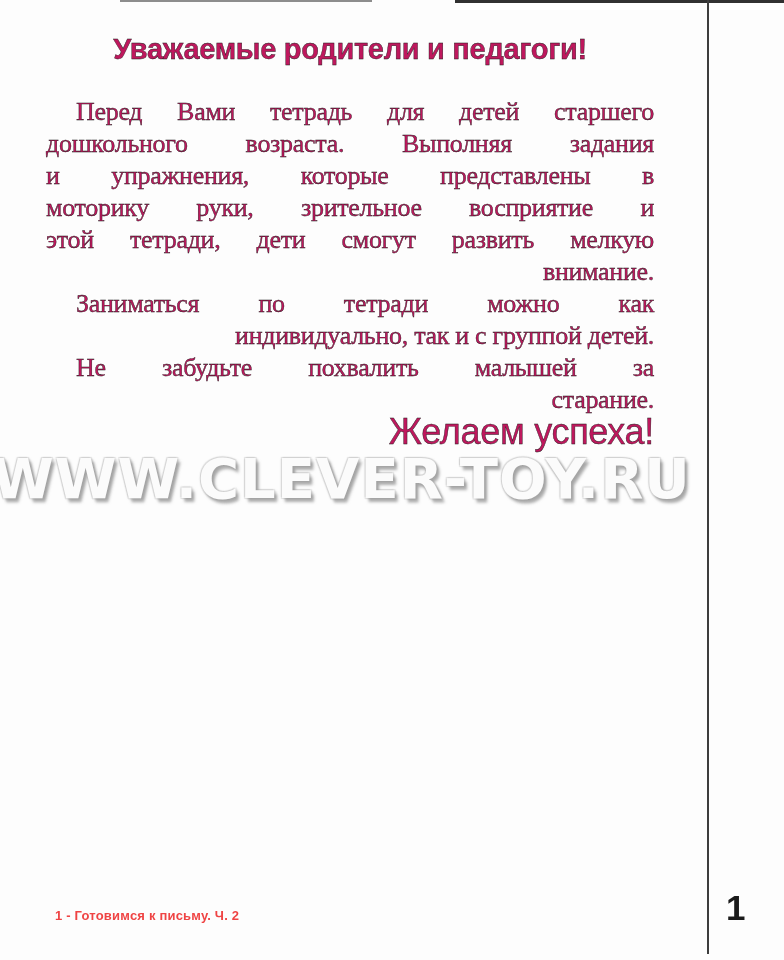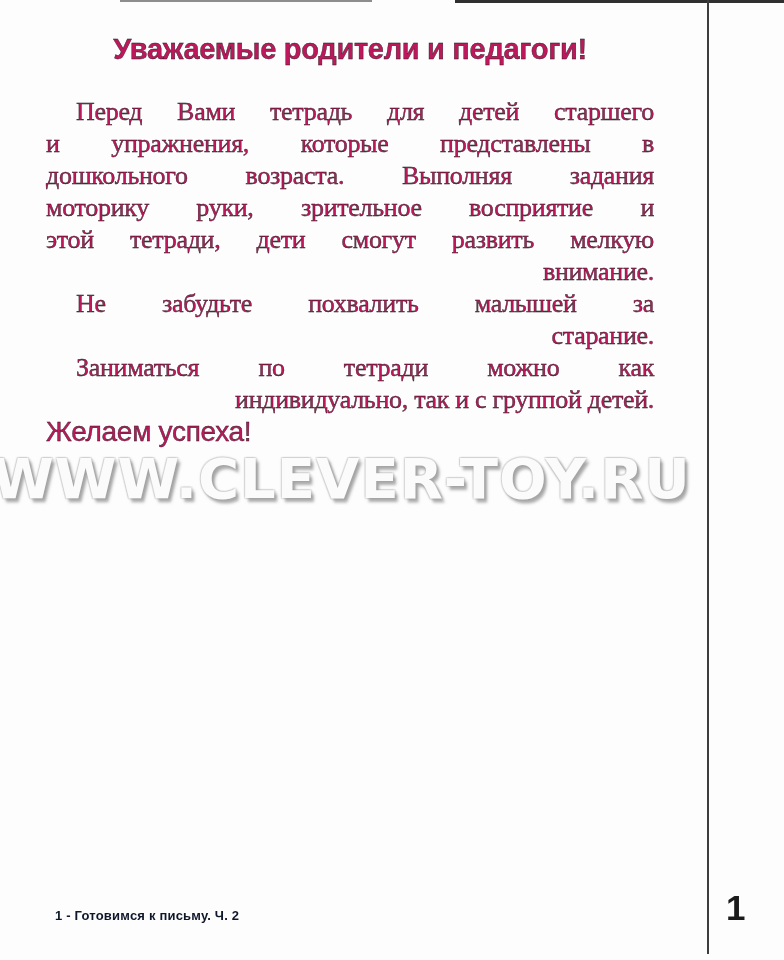--- a/index.html
+++ b/index.html
@@ -78,33 +78,33 @@
     text-align: right;
   }
   .line.just {
     text-align: justify;
     text-align-last: justify;
   }
   .line.first {
     padding-left: 30px;
   }
   .closing {
-    font-size: 28px;
+    font-size: 36px;
     line-height: 32px;
-    text-align: left;
+    text-align: right;
     letter-spacing: -0.3px;
   }
   .footer-left {
     position: absolute;
     left: 55px; top: 908px;
     z-index: 2;
     font-size: 13px;
     font-weight: bold;
     letter-spacing: 0.2px;
-    color: #0f172a;
+    color: #ef4444;
   }
   .page-number {
     position: absolute;
     left: 726px; top: 888px;
     z-index: 2;
     font-size: 35px;
     font-weight: bold;
     color: #1b1b1b;
   }
 </style>
@@ -118,33 +118,33 @@
   <div class="v-rule"></div>
 
   <div class="watermark">WWW.CLEVER-TOY.RU</div>
 
   <div class="content">
     <h1 class="title">Уважаемые родители и педагоги!</h1>
 
     <div id="paragraphs">
         <div class="para">
           <div class="line just first">Перед Вами тетрадь для детей старшего</div>
+          <div class="line just">дошкольного возраста. Выполняя задания</div>
           <div class="line just">и упражнения, которые представлены в</div>
-          <div class="line just">дошкольного возраста. Выполняя задания</div>
           <div class="line just">моторику руки, зрительное восприятие и</div>
           <div class="line just">этой тетради, дети смогут развить мелкую</div>
           <div class="line">внимание.</div>
         </div>
         <div class="para">
+          <div class="line just first">Заниматься по тетради можно как</div>
+          <div class="line">индивидуально, так и с группой детей.</div>
+        </div>
+        <div class="para">
           <div class="line just first">Не забудьте похвалить малышей за</div>
           <div class="line">старание.</div>
-        </div>
-        <div class="para">
-          <div class="line just first">Заниматься по тетради можно как</div>
-          <div class="line">индивидуально, так и с группой детей.</div>
         </div>
       </div>
 
     <div class="closing">Желаем успеха!</div>
   </div>
 
   <div class="footer-left">1 - Готовимся к письму. Ч. 2</div>
 
   <div class="page-number">1</div>
 

